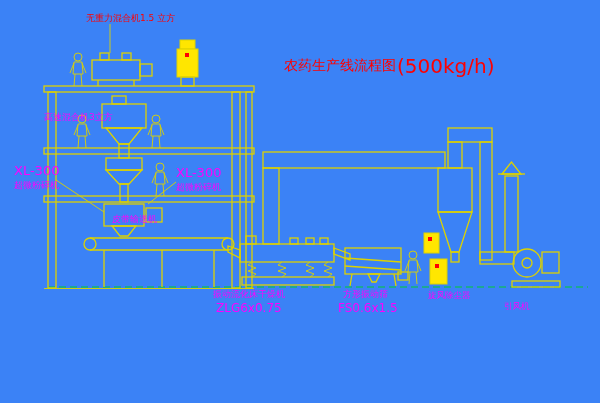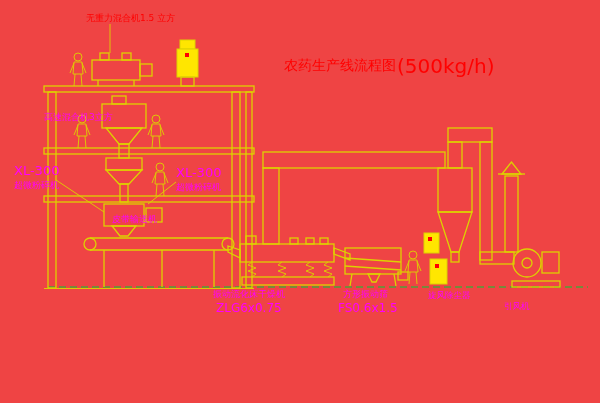--- a/index.html
+++ b/index.html
@@ -1,16 +1,16 @@
 <!DOCTYPE html>
 <html style="--line-yellow: #ddd200; --cabinet-fill: #ffe600; --text-magenta: #ff00ff; --text-red: #ff0000; --ground-green: #00cc33;"><head>
 <meta charset="utf-8">
 <style>
   html,body{margin:0;padding:0;background:#fff;}
-  .canvas{position:relative;width:600px;height:403px;background:#ef4444;overflow:hidden;
+  .canvas{position:relative;width:600px;height:403px;background:#3b82f6;overflow:hidden;
           font-family:"DejaVu Sans",sans-serif;}
   .ln{fill:none;stroke:var(--line-yellow,#ddd200);stroke-width:1.3;}
   .ln-thin{fill:none;stroke:var(--line-yellow,#ddd200);stroke-width:0.9;}
   .cab{fill:var(--cabinet-fill,#ffe600);stroke:var(--line-yellow,#d8c800);stroke-width:1;}
   .dot{fill:var(--text-red,#ff0000);stroke:none;}
   .gnd{fill:none;stroke:var(--ground-green,#00cc33);stroke-width:1.1;stroke-dasharray:7 4;}
   .txt-m{fill:var(--text-magenta,#ff00ff);font-family:"DejaVu Sans",sans-serif;}
   .txt-r{fill:var(--text-red,#ff0000);font-family:"DejaVu Sans",sans-serif;}
 </style>
 </head>

